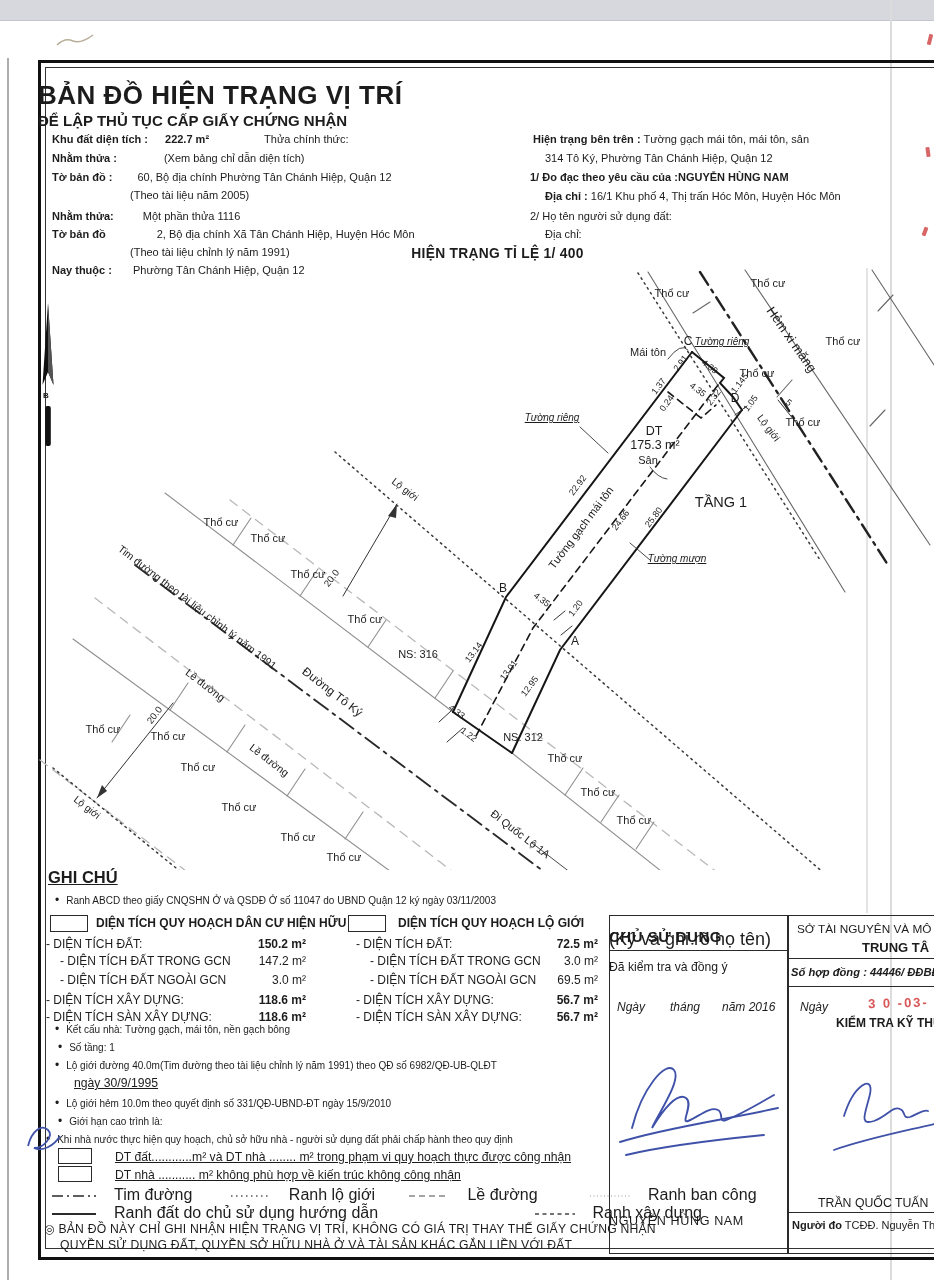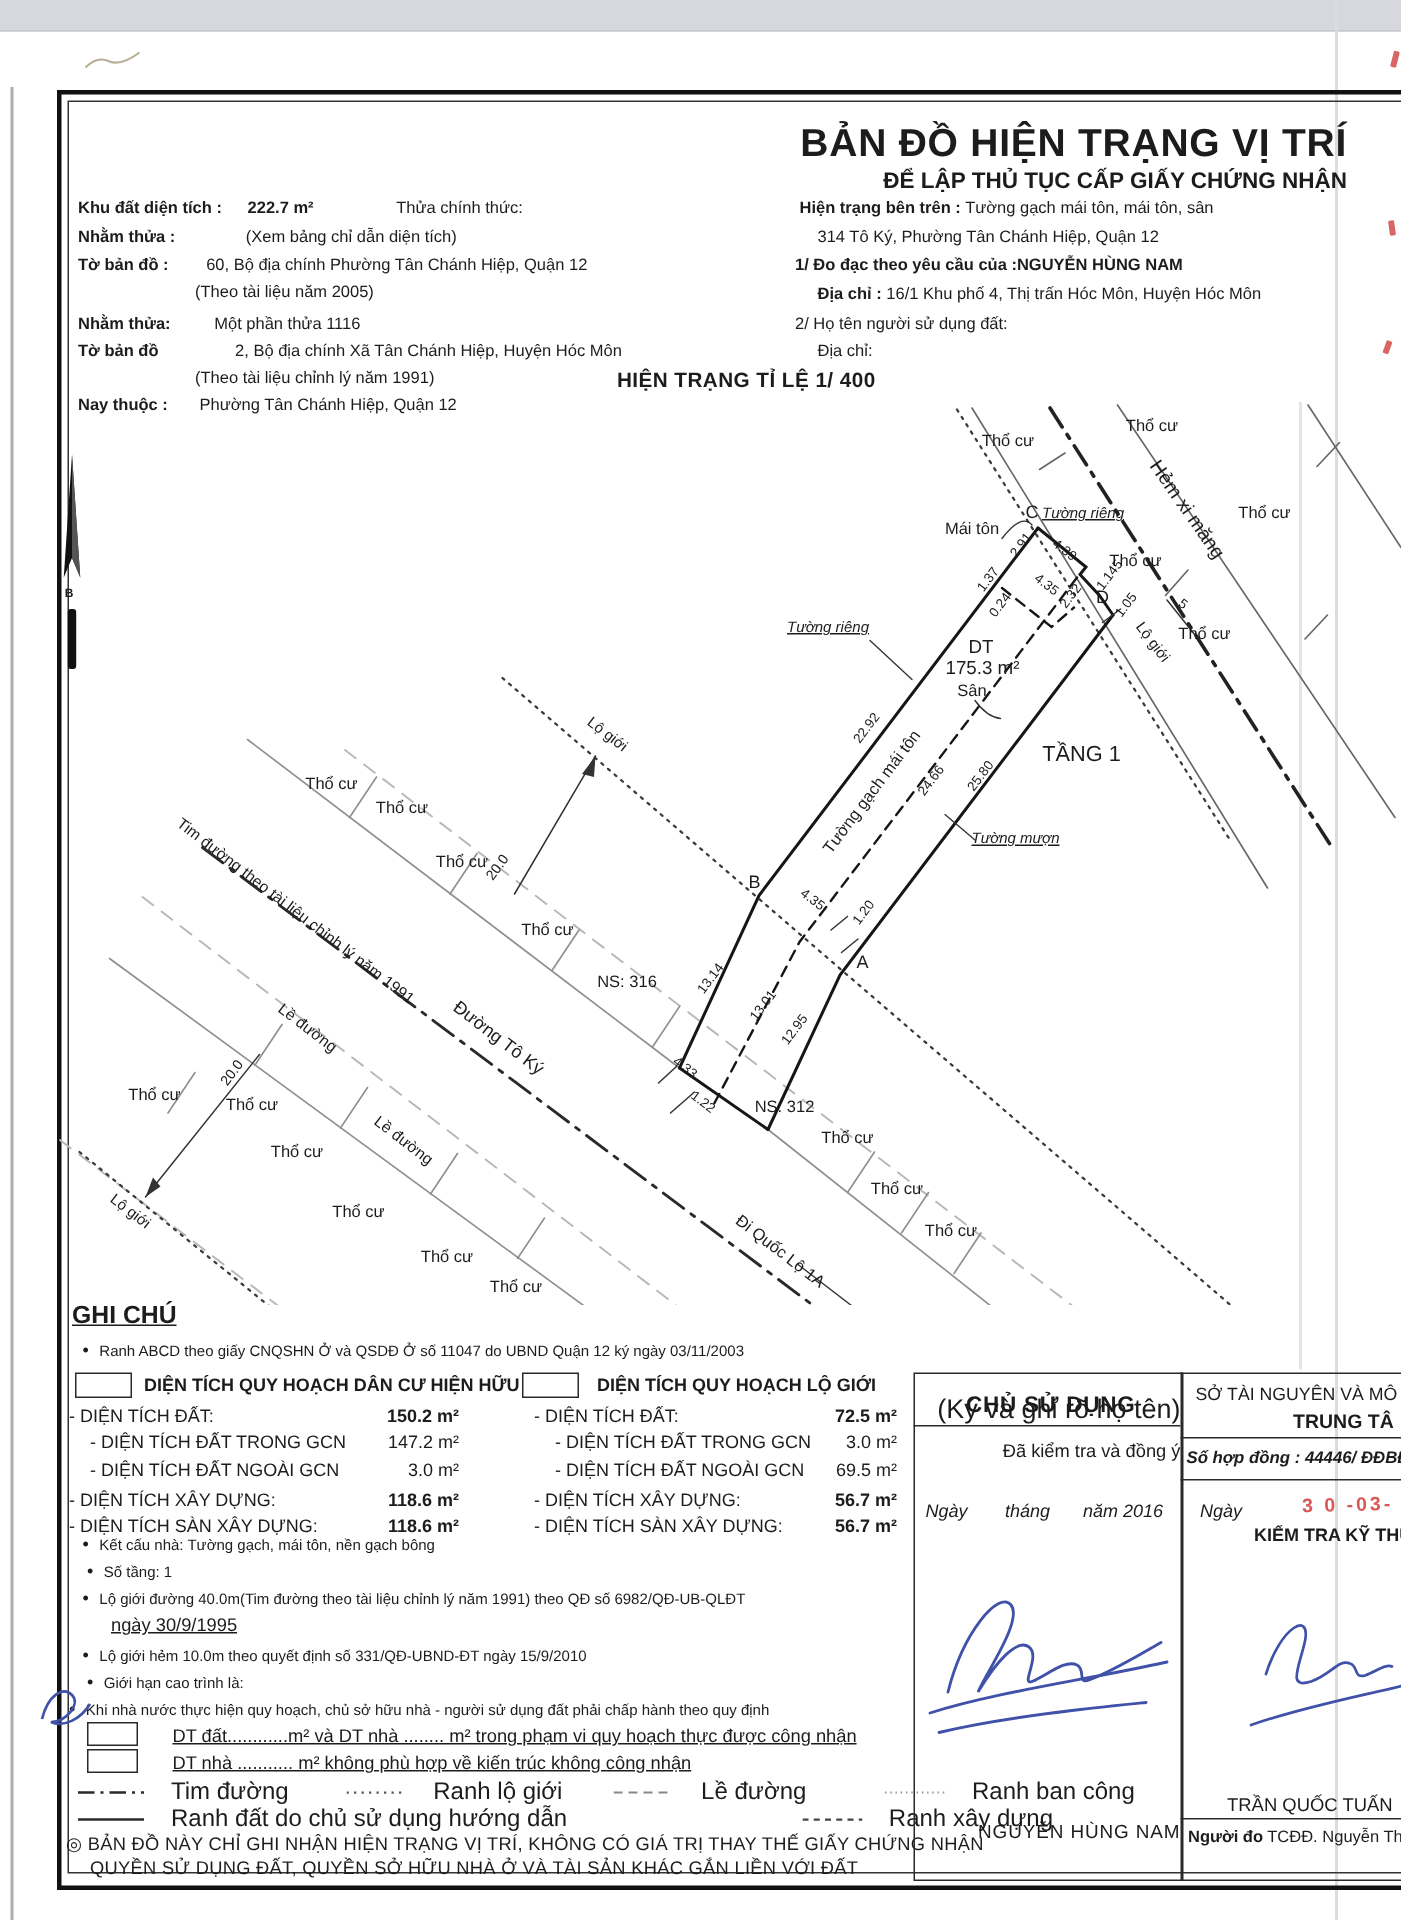--- a/index.html
+++ b/index.html
@@ -6,21 +6,21 @@
   body{
     width:934px;height:1280px;position:relative;overflow:hidden;
     background:#ffffff;
     font-family:"Liberation Sans","DejaVu Sans",sans-serif;
     color:#1c1c1c;
   }
   .abs{position:absolute;}
   .b{font-weight:bold;}
   .i{font-style:italic;}
   .u{text-decoration:underline;}
-  .c{text-align:right;}
+  .c{text-align:left;}
   .scan-strip{left:0;top:0;width:934px;height:20px;background:#d6d8de;border-bottom:1px solid #c3c6cf;}
   .page-edge{left:7px;top:58px;width:2px;height:1222px;background:#6a6a6a;opacity:.55;}
   .doc-border{left:38px;top:60px;width:912px;height:1194px;border:3px solid #111;}
   .doc-border-inner{left:45px;top:67px;width:905px;height:1180px;border:1px solid #333;}
   .crease1{left:866px;top:268px;width:2px;height:645px;background:#e4e4e4;}
   .crease2{left:890px;top:0px;width:2px;height:1280px;background:#dcdcdc;}
   .redtick{width:4px;background:#cf4040;opacity:.8;border-radius:1px;}
   .title{left:38px;top:80px;width:860px;font-size:26px;letter-spacing:.5px;}
   .subtitle{left:38px;top:112px;width:860px;font-size:15px;}
   .txt{font-size:11px;white-space:nowrap;}

